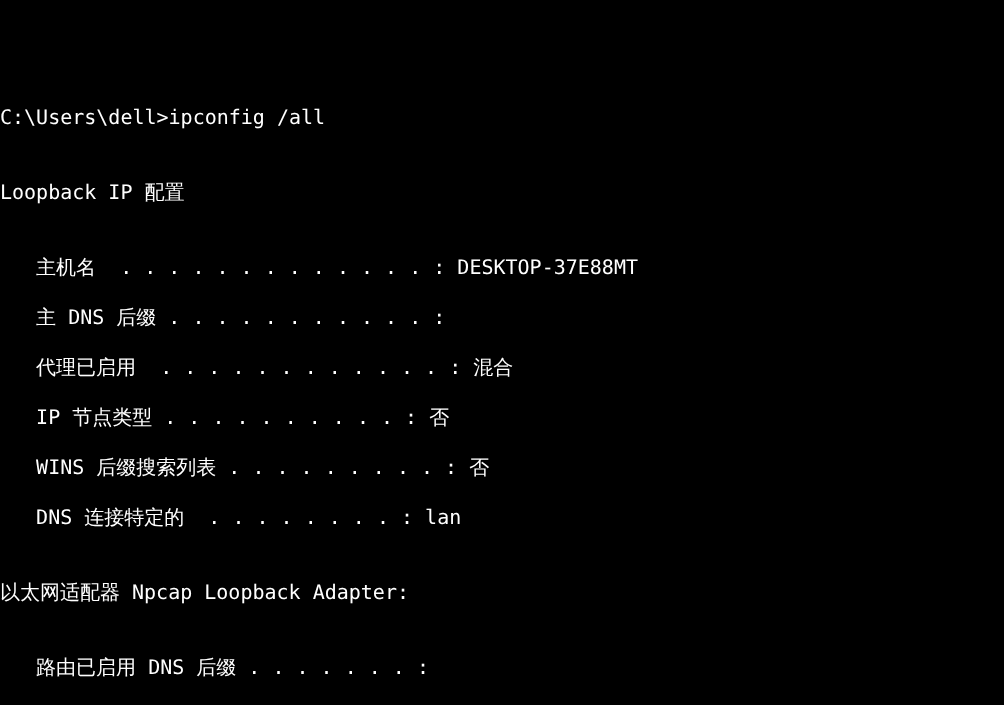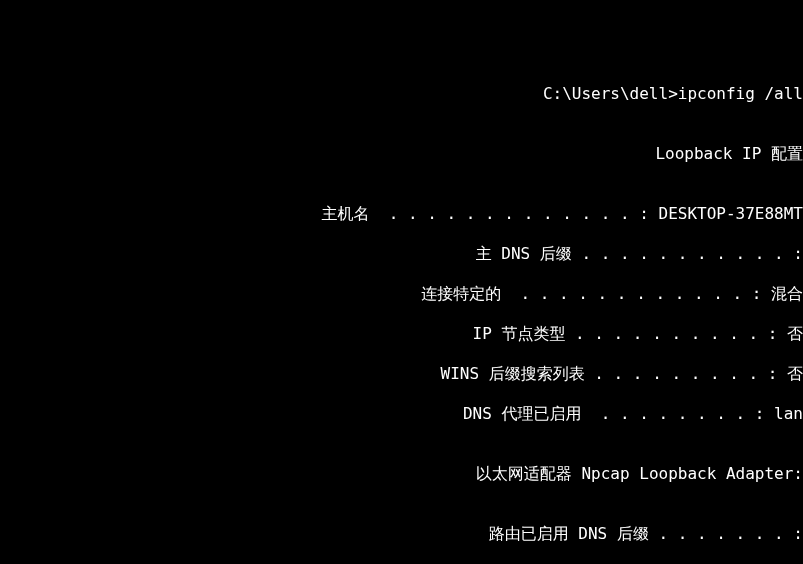--- a/index.html
+++ b/index.html
@@ -14,38 +14,37 @@
       font-size: 16px;
       line-height: 1.25;
       padding: 4px 0;
       width: 803px;
       height: 564px;
       overflow: hidden;
       white-space: pre;
     }
     .line {
       white-space: pre;
-      text-align: right;
     }
   </style>
 </head>
 <body>
 
 
 
 <div class="line">C:\Users\dell&gt;ipconfig /all</div>
 <div class="line"></div>
 <div class="line">Loopback IP 配置</div>
 <div class="line"></div>
 <div class="line"><span>   主机名  . . . . . . . . . . . . . : </span><span>DESKTOP-37E88MT</span></div>
 <div class="line">   主 DNS 后缀 . . . . . . . . . . . :</div>
-<div class="line"><span>   连接特定的  . . . . . . . . . . . . : </span><span>混合</span></div>
+<div class="line"><span>   代理已启用  . . . . . . . . . . . . : </span><span>混合</span></div>
 <div class="line"><span>   IP 节点类型 . . . . . . . . . . : </span><span>否</span></div>
 <div class="line"><span>   WINS 后缀搜索列表 . . . . . . . . . : </span><span>否</span></div>
-<div class="line"><span>   DNS 代理已启用  . . . . . . . . : </span><span>lan</span></div>
+<div class="line"><span>   DNS 连接特定的  . . . . . . . . : </span><span>lan</span></div>
 <div class="line"></div>
 <div class="line">以太网适配器 Npcap Loopback Adapter:</div>
 <div class="line"></div>
 <div class="line">   路由已启用 DNS 后缀 . . . . . . . :</div>
 
 
 
 
 
 

